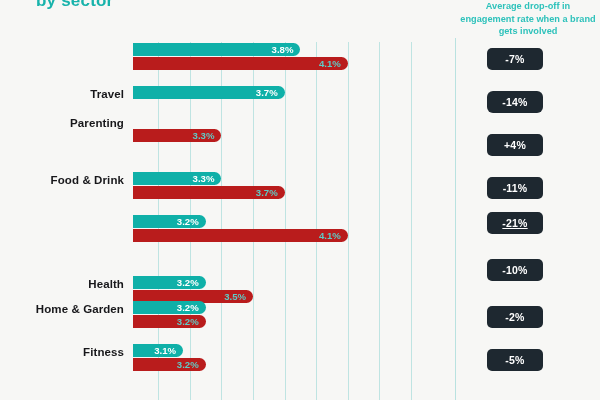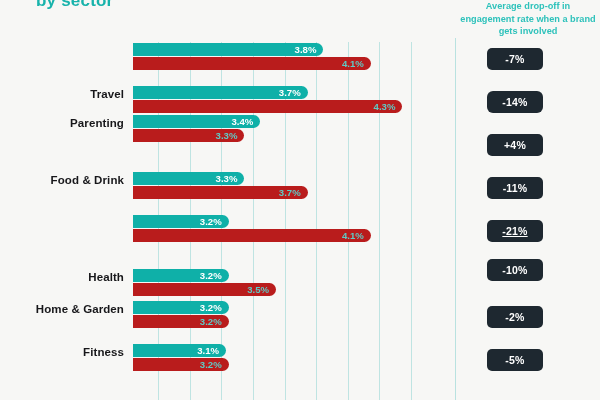--- a/index.html
+++ b/index.html
@@ -86,21 +86,20 @@
     font-size: 11.5px;
     font-weight: bold;
     color: #17171a;
     letter-spacing: .1px;
   }
 
   .bar {
     position: absolute;
     height: 13px;
     border-radius: 0 7px 7px 0;
-    padding-left: 23px;
   }
   .bar.primary {
     top: 1px;
     background: #0fb0a8;
   }
   .bar.secondary {
     top: 15px;
     background: #b91c1c;
   }
   .bar-value {
@@ -162,29 +161,23 @@
           </div>
           <div class="bar secondary" style="width: 214.88px;">
             <span class="bar-value">4.1%</span>
           </div>
         </div>
         <div class="row" style="top: 43px;">
           <div class="row-label">Travel</div>
           <div class="bar primary" style="width: 151.68px;">
             <span class="bar-value">3.7%</span>
           </div>
-          <div class="bar secondary" style="width: 246.48px;">
-            <span class="bar-value">4.3%</span>
-          </div>
         </div>
         <div class="row" style="top: 72px;">
           <div class="row-label">Parenting</div>
-          <div class="bar primary" style="width: 104.28px;">
-            <span class="bar-value">3.4%</span>
-          </div>
           <div class="bar secondary" style="width: 88.48px;">
             <span class="bar-value">3.3%</span>
           </div>
         </div>
         <div class="row" style="top: 129px;">
           <div class="row-label">Food &amp; Drink</div>
           <div class="bar primary" style="width: 88.48px;">
             <span class="bar-value">3.3%</span>
           </div>
           <div class="bar secondary" style="width: 151.68px;">
@@ -192,54 +185,54 @@
           </div>
         </div>
         <div class="row" style="top: 172px;">
           <div class="bar primary" style="width: 72.68px;">
             <span class="bar-value">3.2%</span>
           </div>
           <div class="bar secondary" style="width: 214.88px;">
             <span class="bar-value">4.1%</span>
           </div>
         </div>
-        <div class="row" style="top: 226px;">
+        <div class="row" style="top: 233px;">
           <div class="row-label">Health</div>
           <div class="bar primary" style="width: 72.68px;">
             <span class="bar-value">3.2%</span>
           </div>
           <div class="bar secondary" style="width: 120.08px;">
             <span class="bar-value">3.5%</span>
           </div>
         </div>
         <div class="row" style="top: 258px;">
           <div class="row-label">Home &amp; Garden</div>
           <div class="bar primary" style="width: 72.68px;">
             <span class="bar-value">3.2%</span>
           </div>
           <div class="bar secondary" style="width: 72.68px;">
             <span class="bar-value">3.2%</span>
           </div>
         </div>
         <div class="row" style="top: 301px;">
           <div class="row-label">Fitness</div>
-          <div class="bar primary" style="width: 70px;">
+          <div class="bar primary" style="width: 50px;">
             <span class="bar-value">3.1%</span>
           </div>
           <div class="bar secondary" style="width: 72.68px;">
             <span class="bar-value">3.2%</span>
           </div>
         </div>
       </div>
   </div>
 
   <div id="badges">
       <div class="badge" style="top: 48px;">-7%</div>
       <div class="badge" style="top: 91px; border-radius: 6px;">-14%</div>
       <div class="badge" style="top: 134px;">+4%</div>
       <div class="badge" style="top: 177px;">-11%</div>
-      <div class="badge" style="top: 220px; text-decoration: underline;">-21%</div>
+      <div class="badge" style="top: 212px; text-decoration: underline;">-21%</div>
       <div class="badge" style="top: 259px;">-10%</div>
       <div class="badge" style="top: 306px;">-2%</div>
       <div class="badge" style="top: 349px;">-5%</div>
     </div>
 
 </div>
 
 </body></html>

